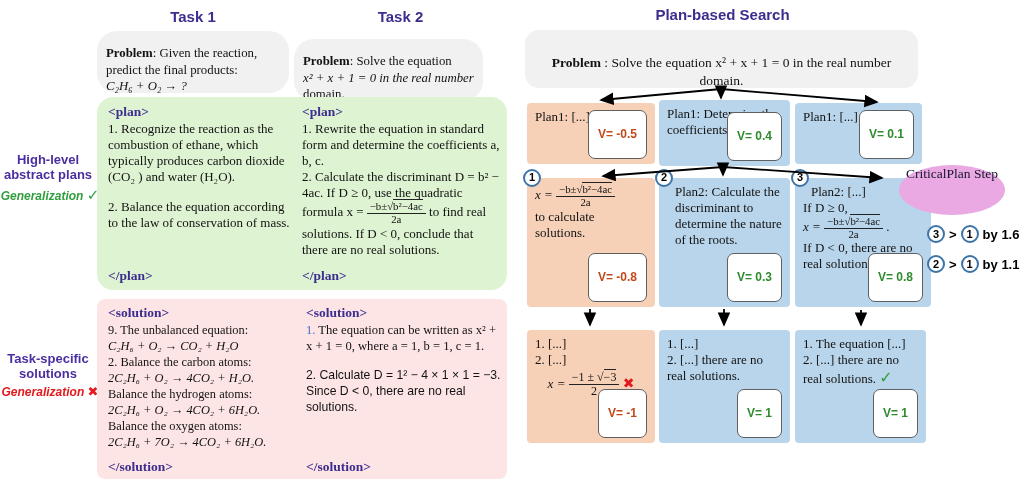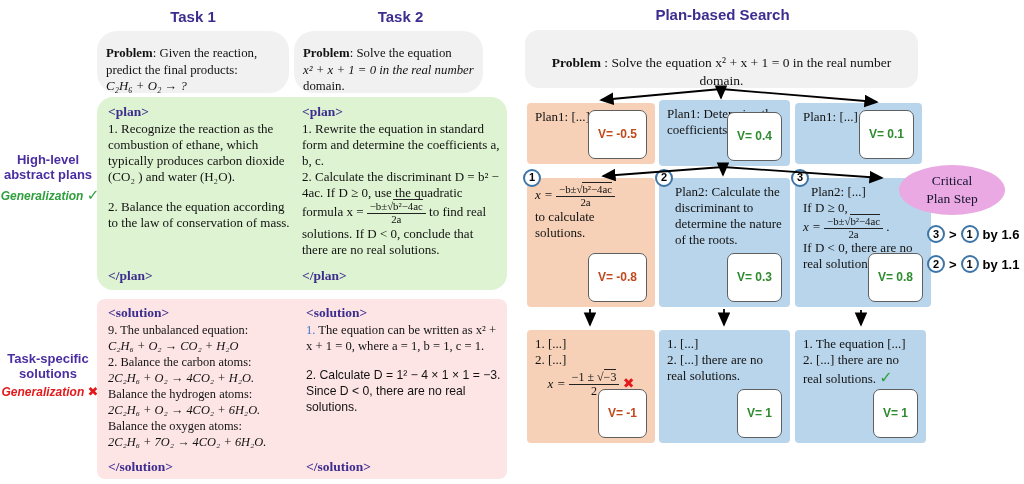--- a/index.html
+++ b/index.html
@@ -25,21 +25,21 @@
   .cnum { width:18px; height:18px; border-radius:50%; border:2px solid #3c74a6; background:#fff; color:#000;
           font-family:"Liberation Sans","DejaVu Sans",sans-serif; font-weight:bold; font-size:11px;
           display:inline-flex; align-items:center; justify-content:center; }
   .cnum-corner { position:absolute; left:-4px; top:-9px; }
   .frac { display:inline-block; vertical-align:middle; text-align:center; line-height:1.1; font-size:10.8px; }
   .fnum, .fden { display:block; padding:0 3px; white-space:nowrap; }
   .fden { border-top:1.2px solid #222; }
   .sqa { border-top:1.1px solid #222;margin-top:24px; }
   .check { color:#2f9e3c; font-family:"DejaVu Sans",sans-serif; font-weight:bold; }
   .cross { color:#e3191c; font-family:"DejaVu Sans",sans-serif; font-weight:bold; }
-  .ellipse { background:#eaa9e3; border-radius:50%; text-align:center; font-size:13.5px; line-height:1.35; color:#15152e; display:flex; flex-direction:column; justify-content:center; }
+  .ellipse { background:#eaa9e3; border-radius:50%; text-align:center; font-size:13.5px; line-height:1.35; color:#15152e; display:flex; flex-direction:row; justify-content:center; }
   .comp { display:flex; align-items:center; gap:4px; font-family:"Liberation Sans","DejaVu Sans",sans-serif; font-weight:bold; font-size:13px; color:#000; }
   .sans { font-family:"Liberation Sans","DejaVu Sans",sans-serif; font-size:12.2px; line-height:1.32; }
   .bluenum { color:#4472c4; }
 </style>
 </head>
 <body>
 
 <div class="abs sidelabel" style="left:0;top:152px;width:96px">
   <div>High-level</div>
   <div>abstract plans</div>
@@ -58,21 +58,21 @@
 </div>
 
 <div class="abs hdr" style="left:97px;top:8px;width:192px">Task 1</div>
 <div class="abs hdr" style="left:294px;top:8px;width:213px">Task 2</div>
 
 <div class="abs graybox" style="left:97px;top:31px;width:192px;height:62px">
   <div><b>Problem</b><span>: Given the reaction,</span></div>
   <div>predict the final products:</div>
   <div class="m">C₂H₆ + O₂ → ?</div>
 </div>
-<div class="abs graybox" style="left:294px;top:31px;width:189px;height:62px">
+<div class="abs graybox" style="left:294px;top:39px;width:189px;height:62px">
   <div><b>Problem</b><span>: Solve the equation</span></div>
   <div class="m">x² + x + 1 = 0 in the real number</div>
   <div>domain.</div>
 </div>
 
 <div class="abs greenpanel" style="left:97px;top:97px;width:410px;height:193px">
   <div class="abs bodytxt" style="left:11px;top:7px;width:184px">
     <div class="tag">&lt;plan&gt;</div>
     <div>1. Recognize the reaction as the combustion of ethane, which typically produces carbon dioxide (CO₂ ) and water (H₂O).</div>
     <div style="margin-top:14px">2. Balance the equation according to the law of conservation of mass.</div>

